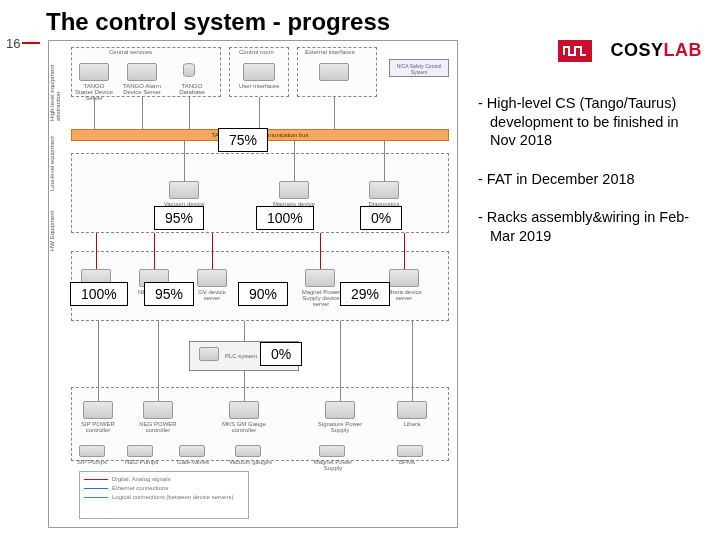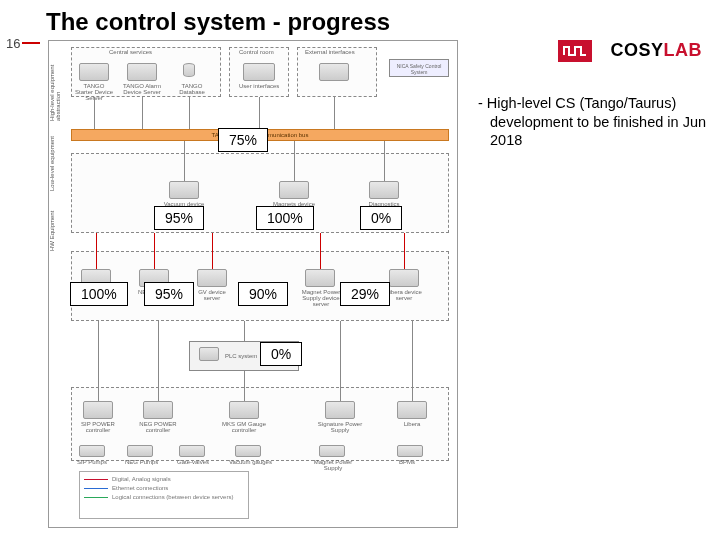--- a/index.html
+++ b/index.html
@@ -160,14 +160,16 @@
 <div class="pct" style="left:154px;top:206px">95%</div>
 <div class="pct" style="left:256px;top:206px">100%</div>
 <div class="pct" style="left:360px;top:206px">0%</div>
 <div class="pct" style="left:70px;top:282px">100%</div>
 <div class="pct" style="left:144px;top:282px">95%</div>
 <div class="pct" style="left:238px;top:282px">90%</div>
 <div class="pct" style="left:340px;top:282px">29%</div>
 <div class="pct" style="left:260px;top:342px">0%</div>
 
 <ul class="notes">
-  <li>High-level CS (Tango/Taurus) development to be finished in Jun 2018</li>
+  <li>High-level CS (Tango/Taurus) development to be finished in Nov 2018</li>
+  <li>FAT in December 2018</li>
+  <li>Racks assembly&amp;wiring in Feb-Mar 2019</li>
 </ul>
 
 </body></html>

